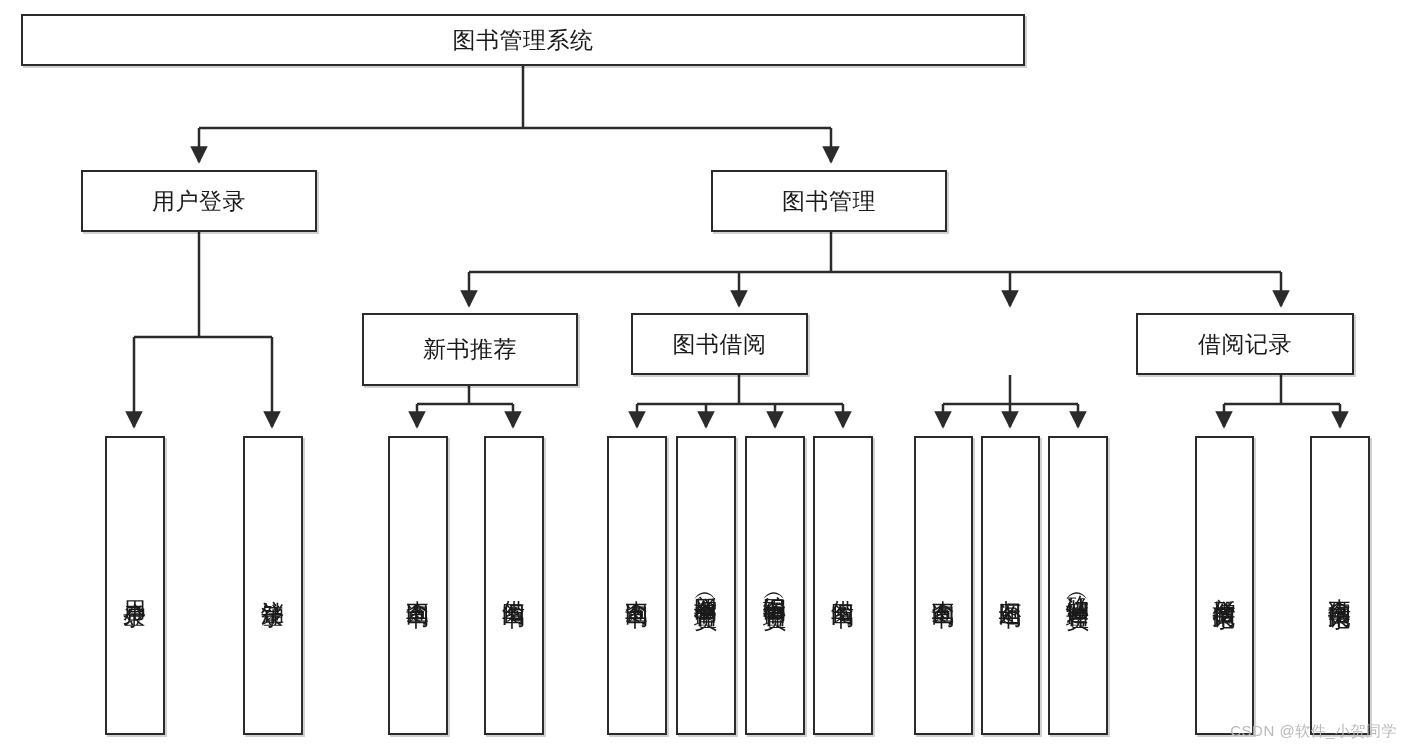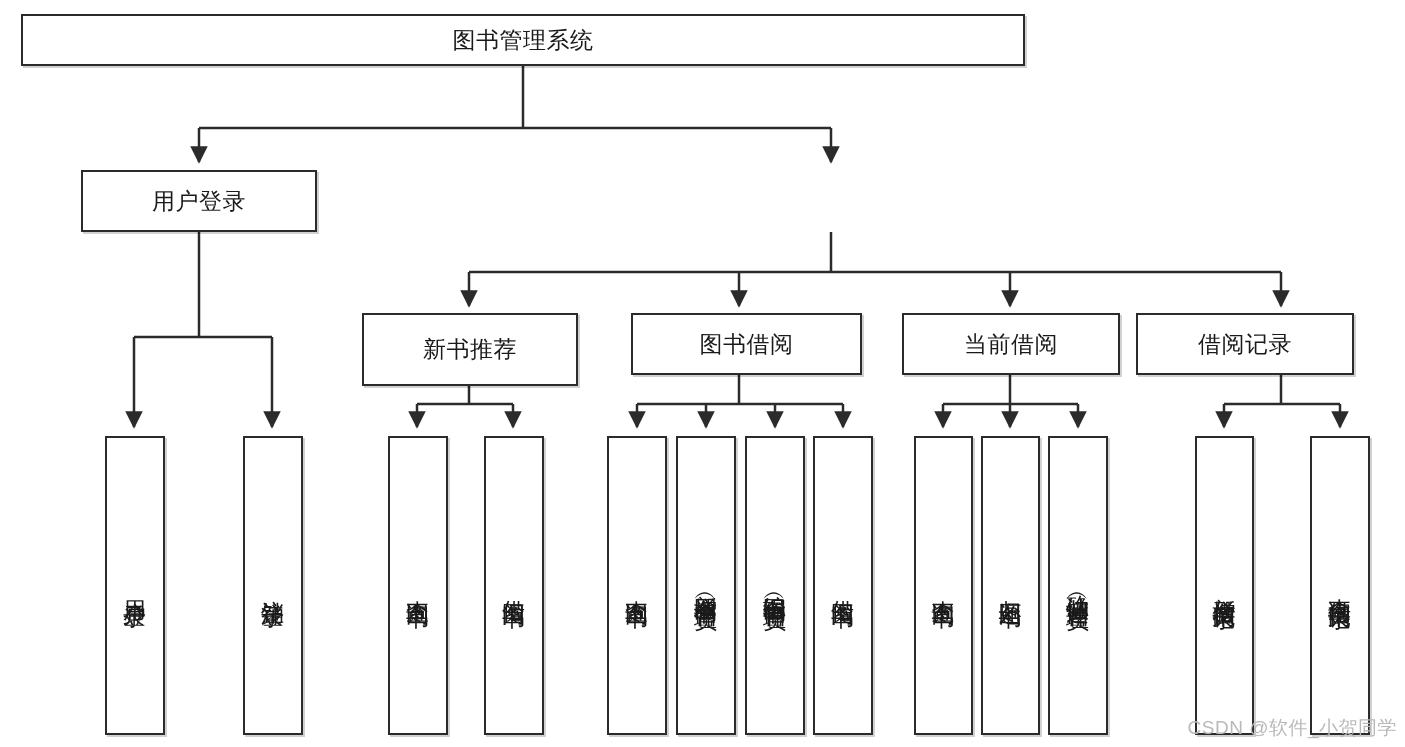--- a/index.html
+++ b/index.html
@@ -47,21 +47,21 @@
     writing-mode: vertical-rl;
     text-orientation: upright;
     font-size: 23px;
     letter-spacing: 2px;
     white-space: nowrap;
   }
   #watermark {
     position: absolute;
     right: 8px;
     bottom: 6px;
-    font-size: 19px;
+    font-size: 15px;
     color: #b9b9b9;
     letter-spacing: 0.5px;
     white-space: nowrap;
     pointer-events: none;
   }
 </style>
 </head>
 <body>
 
 <div id="canvas">
@@ -117,29 +117,29 @@
     </g>
   </svg>
 
   <div class="node horizontal" style="left:21px; top:14px; width:1004px; height:52px;">
     <span class="label">图书管理系统</span>
   </div>
 
   <div class="node horizontal" style="left:81px; top:170px; width:236px; height:62px;">
     <span class="label">用户登录</span>
   </div>
+  <div class="node horizontal" style="left:711px; top:170px; width:236px; height:62px;">
+    <span class="label">图书管理</span>
+  </div>
 
   <div class="node horizontal" style="left:362px; top:313px; width:216px; height:73px;">
     <span class="label">新书推荐</span>
   </div>
-  <div class="node horizontal" style="left:631px; top:313px; width:231px; height:62px;">
+  <div class="node horizontal" style="left:631px; top:313px; width:177px; height:62px;">
     <span class="label">图书借阅</span>
-  </div>
-  <div class="node horizontal" style="left:902px; top:313px; width:218px; height:62px;">
-    <span class="label">当前借阅</span>
   </div>
   <div class="node horizontal" style="left:1136px; top:313px; width:218px; height:62px;">
     <span class="label">借阅记录</span>
   </div>
 
   <div class="node vertical" style="left:105px; top:436px; width:60px; height:299px;">
     <span class="label">用户登录</span>
   </div>
   <div class="node vertical" style="left:243px; top:436px; width:60px; height:299px;">
     <span class="label">注销登录</span>

